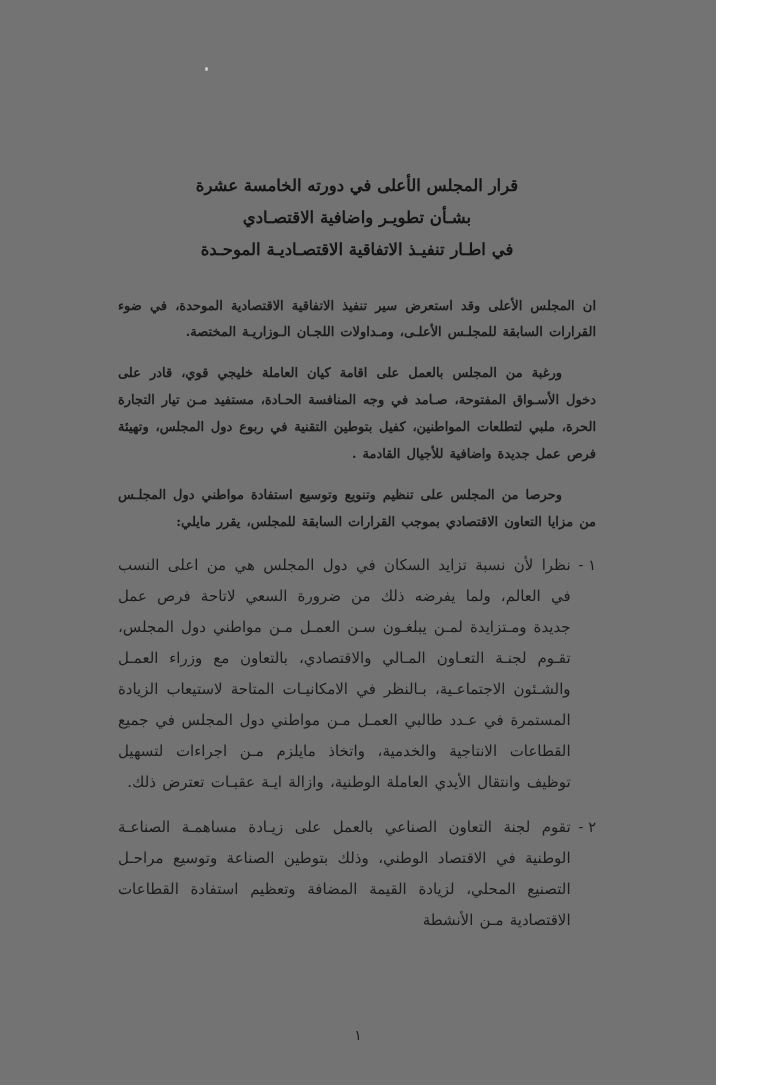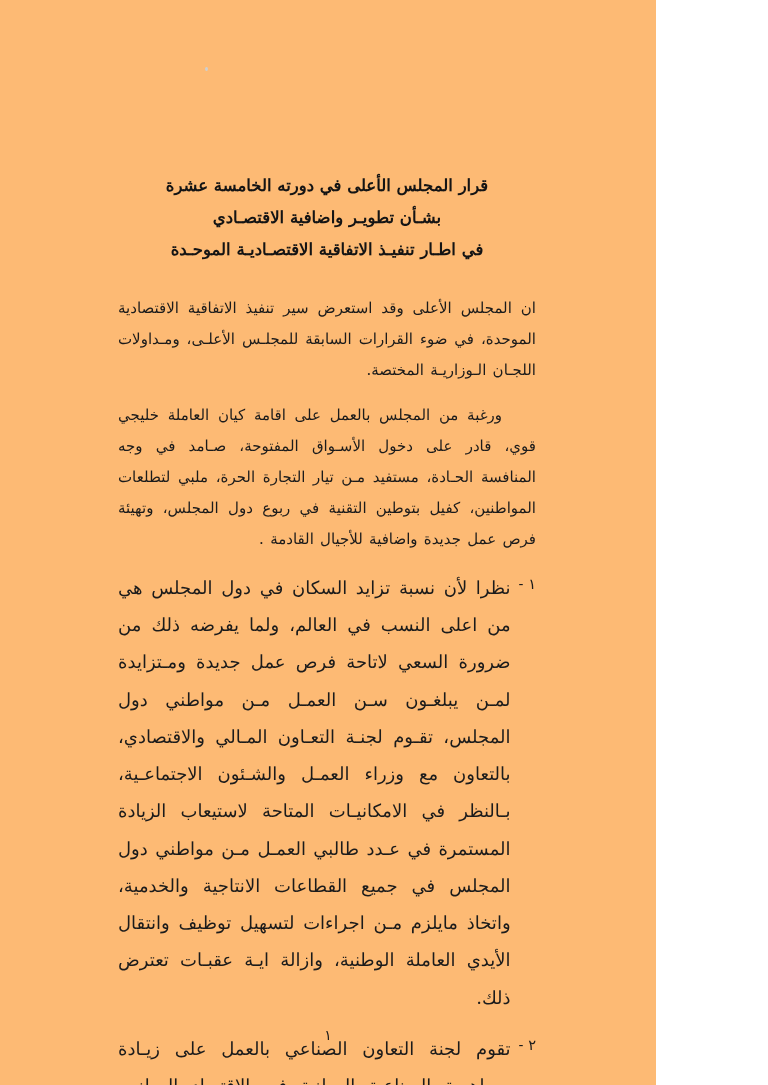--- a/index.html
+++ b/index.html
@@ -11,23 +11,23 @@
     width: 768px;
     height: 1085px;
     font-family: "DejaVu Serif", "Liberation Serif", serif;
     color: #1b1b1b;
     position: relative;
     overflow: hidden;
   }
   .page {
     position: absolute;
     top: 0; left: 0;
-    width: 656px;
+    width: 716px;
     height: 1085px;
-    background: #fdba74;
+    background: #737373;
   }
   .content {
     position: absolute;
     top: 170px;
     right: 120px;
     left: 118px;
     direction: rtl;
     text-align: justify;
   }
   .title-block {
@@ -36,47 +36,48 @@
   }
   .title-line {
     font-weight: bold;
     font-size: 16.5px;
     letter-spacing: 0.5px;
     line-height: 1.95;
     color: #141414;
     white-space: nowrap;
   }
   .para {
-    font-size: 15px;
+    font-size: 13px;
     line-height: 2.07;
     margin: 0 0 14px 0;
     text-align: justify;
     text-justify: inter-word;
     word-spacing: 1.5px;
+    font-weight: bold;
   }
   .para.indent {
     text-indent: 34px;
   }
   .item {
     display: flex;
     flex-direction: row;
     align-items: flex-start;
     margin: 0 0 14px 0;
     gap: 8px;
   }
   .item-num {
     flex: 0 0 auto;
     font-size: 14.6px;
     line-height: 2.07;
     padding-top: 0;
     white-space: nowrap;
   }
   .item-text {
     flex: 1 1 auto;
-    font-size: 18px;
+    font-size: 15px;
     line-height: 2.07;
     text-align: justify;
     text-justify: inter-word;
     word-spacing: 1.5px;
   }
   .page-number {
     position: absolute;
     bottom: 42px;
     left: 0;
     right: 0;
@@ -100,20 +101,21 @@
   <div class="content">
 
     <div class="title-block">
       <div class="title-line">قرار المجلس الأعلى في دورته الخامسة عشرة</div>
       <div class="title-line">بشـأن تطويـر واضافية الاقتصـادي</div>
       <div class="title-line">في اطـار تنفيـذ الاتفاقية الاقتصـاديـة الموحـدة</div>
     </div>
 
     <p class="para">ان المجلس الأعلى وقد استعرض سير تنفيذ الاتفاقية الاقتصادية الموحدة، في ضوء القرارات السابقة للمجلـس الأعلـى، ومـداولات اللجـان الـوزاريـة المختصة.</p>
     <p class="para indent">ورغبة من المجلس بالعمل على اقامة كيان العاملة خليجي قوي، قادر على دخول الأسـواق المفتوحة، صـامد في وجه المنافسة الحـادة، مستفيد مـن تيار التجارة الحرة، ملبي لتطلعات المواطنين، كفيل بتوطين التقنية في ربوع دول المجلس، وتهيئة فرص عمل جديدة واضافية للأجيال القادمة .</p>
+    <p class="para indent">وحرصا من المجلس على تنظيم وتنويع وتوسيع استفادة مواطني دول المجلـس من مزايا التعاون الاقتصادي بموجب القرارات السابقة للمجلس، يقرر مايلي:</p>
 
     <div class="item">
       <div class="item-num">١ -</div>
       <div class="item-text">نظرا لأن نسبة تزايد السكان في دول المجلس هي من اعلى النسب في العالم، ولما يفرضه ذلك من ضرورة السعي لاتاحة فرص عمل جديدة ومـتزايدة لمـن يبلغـون سـن العمـل مـن مواطني دول المجلس، تقـوم لجنـة التعـاون المـالي والاقتصادي، بالتعاون مع وزراء العمـل والشـئون الاجتماعـية، بـالنظر في الامكانيـات المتاحة لاستيعاب الزيادة المستمرة في عـدد طالبي العمـل مـن مواطني دول المجلس في جميع القطاعات الانتاجية والخدمية، واتخاذ مايلزم مـن اجراءات لتسهيل توظيف وانتقال الأيدي العاملة الوطنية، وازالة ايـة عقبـات تعترض ذلك.</div>
     </div>
 
     <div class="item">
       <div class="item-num">٢ -</div>
       <div class="item-text">تقوم لجنة التعاون الصناعي بالعمل على زيـادة مساهمـة الصناعـة الوطنية في الاقتصاد الوطني، وذلك بتوطين الصناعة وتوسيع مراحـل التصنيع المحلي، لزيادة القيمة المضافة وتعظيم استفادة القطاعات الاقتصادية مـن الأنشطة</div>
     </div>

